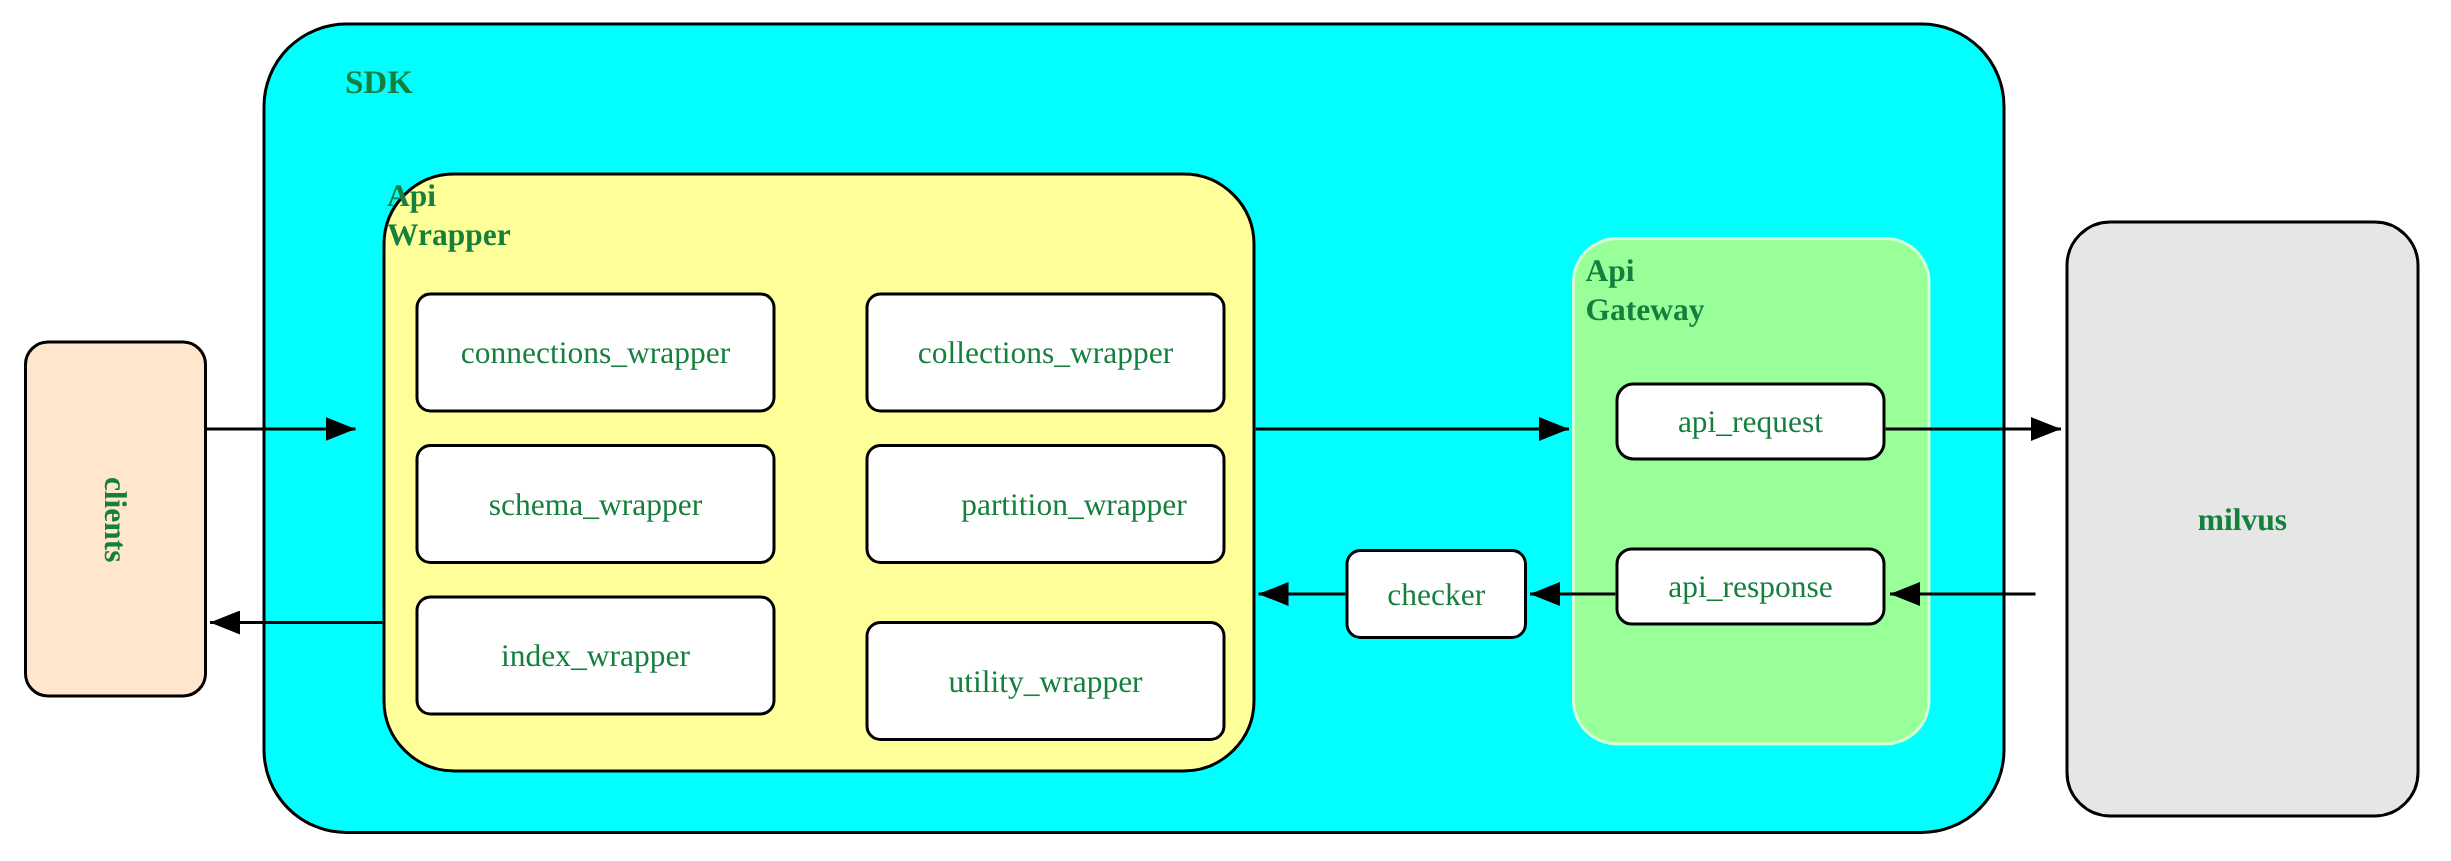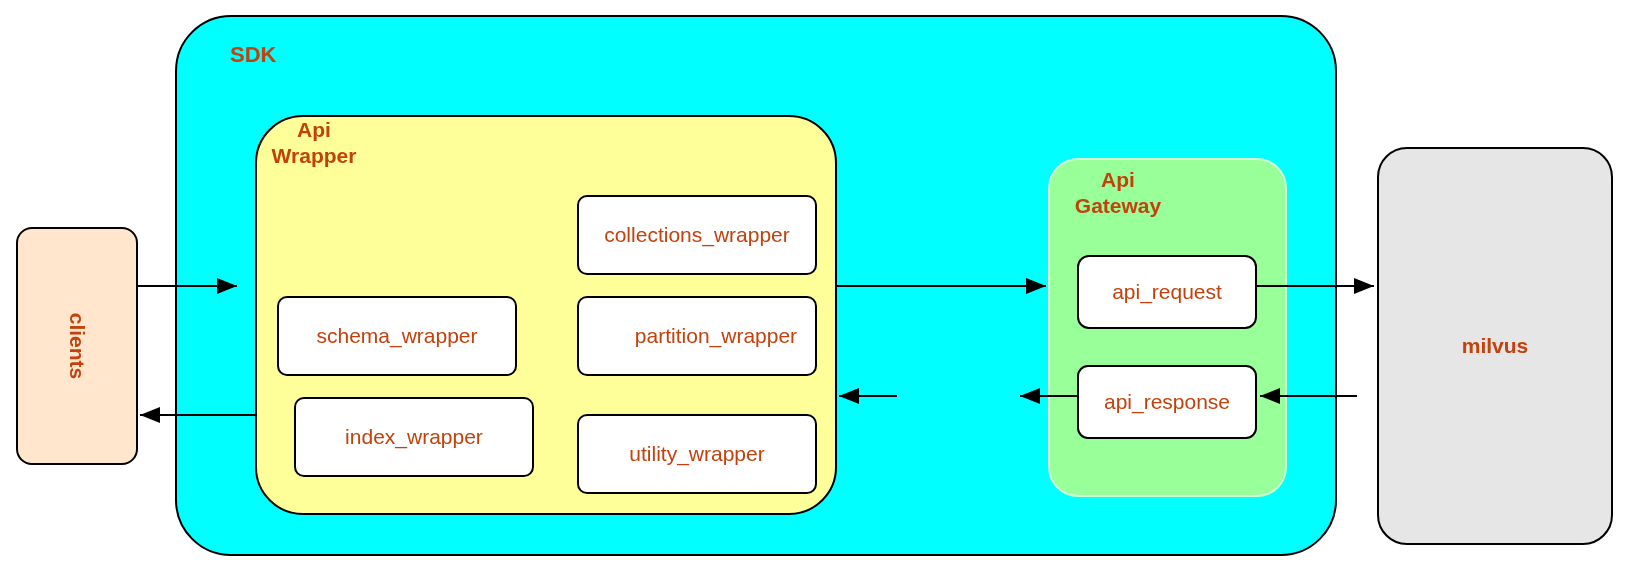--- a/index.html
+++ b/index.html
@@ -1,30 +1,29 @@
 <!DOCTYPE html>
 <html style="--sdk-cyan: #00FFFF; --wrapper-yellow: #FFFF99; --gateway-green: #99FF99; --clients-peach: #FFE6CC; --milvus-gray: #E6E6E6; --node-white: #FFFFFF; --line-black: #000000;"><head>
 <meta charset="utf-8">
 <style>
   html,body{margin:0;padding:0;background:#ffffff;}
   #canvas{
     position:relative;
     width:1634px;height:574px;
-    font-family:Liberation Sans, sans-serif;
-    color:#c2410c;
+    font-family:Liberation Serif, serif;
+    color:#15803d;
     overflow:hidden;
   }
   .abs{position:absolute;box-sizing:border-box;}
   .container-title{
     position:absolute;
     font-weight:bold;
     font-size:21px;
     line-height:26px;
     white-space:pre-line;
-    text-align:center;
   }
   
   .sdk{
     left:175px;top:15px;width:1162px;height:541px;
     background:var(--sdk-cyan);
     border:2px solid var(--line-black);
     border-radius:56px;
   }
   .sdk-title{left:230px;top:42px;font-size:22px;text-align:left;}
   .wrapper{
@@ -44,21 +43,21 @@
   
   .node{
     display:flex;align-items:center;justify-content:center;
     background:var(--node-white);
     border:2px solid var(--line-black);
     border-radius:10px;
     font-size:21px;
     text-align:center;
   }
   .w-node{width:240px;height:80px;}
-  .g-node{left:1077px;width:180px;height:74px;border-radius:12px;}
+  .g-node{left:1077px;width:180px;height:52px;border-radius:12px;}
   .clients{
     left:16px;top:227px;width:122px;height:238px;
     background:var(--clients-peach);
     border:2px solid var(--line-black);
     border-radius:16px;
     display:flex;align-items:center;justify-content:center;
   }
   .clients span{
     transform:rotate(90deg);
     font-weight:bold;font-size:21px;white-space:nowrap;
@@ -80,36 +79,42 @@
 
 <div id="canvas">
 
   <div class="abs sdk"></div>
   <div class="container-title sdk-title">SDK</div>
 
   <div class="abs wrapper"></div>
   <div class="container-title wrapper-title">Api
 Wrapper</div>
 
+  <div class="abs node w-node" style="left:277px;top:195px;">
+    <span>connections_wrapper</span>
+  </div>
   <div class="abs node w-node" style="left:277px;top:296px;">
     <span>schema_wrapper</span>
   </div>
   <div class="abs node w-node" style="left:577px;top:195px;">
     <span>collections_wrapper</span>
   </div>
   <div class="abs node w-node" style="left:577px;top:296px;padding-left:38px;">
     <span>partition_wrapper</span>
   </div>
-  <div class="abs node w-node" style="left:294px;top:397px;">
+  <div class="abs node w-node" style="left:277px;top:397px;">
     <span>index_wrapper</span>
   </div>
   <div class="abs node w-node" style="left:577px;top:397px;margin-top:17px;">
     <span>utility_wrapper</span>
   </div>
 
+  <div class="abs node checker">
+    <span>checker</span>
+  </div>
 
   <div class="abs gateway"></div>
   <div class="container-title gateway-title">Api
 Gateway</div>
 
   <div class="abs node g-node" style="top:255px;">
     <span>api_request</span>
   </div>
   <div class="abs node g-node" style="top:365px;border-radius:11px;">
     <span>api_response</span>

